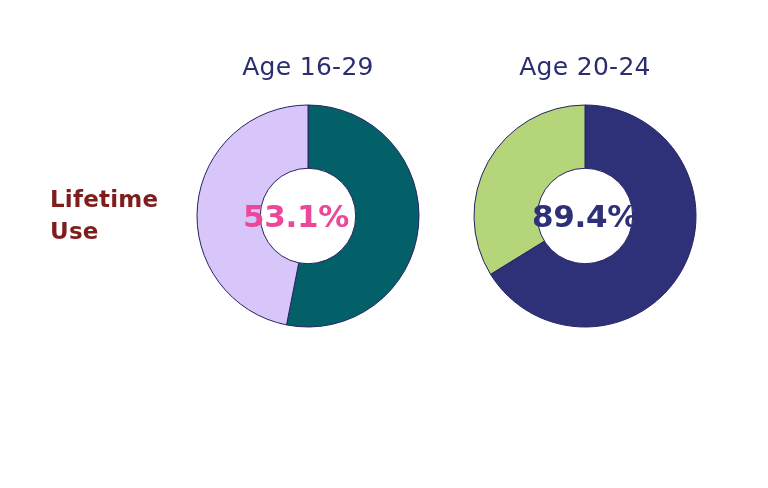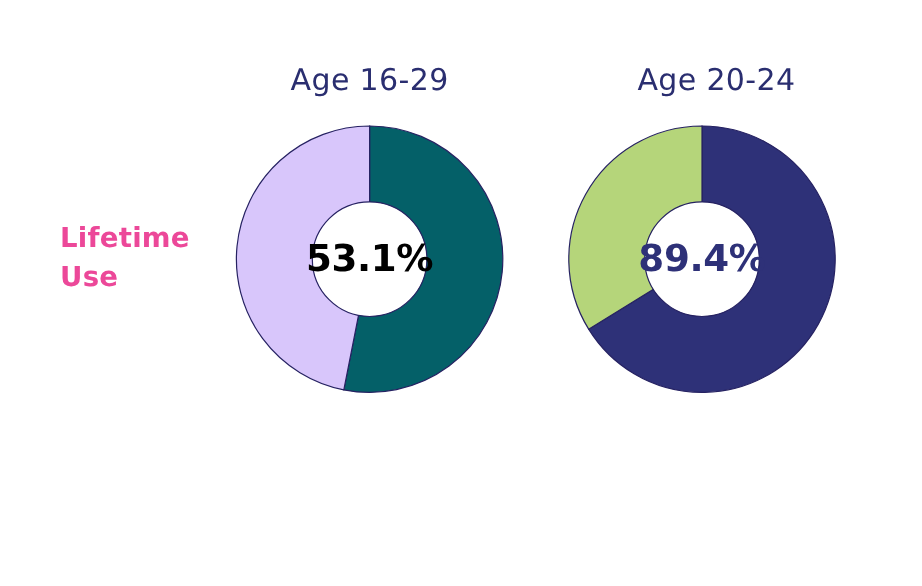--- a/index.html
+++ b/index.html
@@ -22,21 +22,21 @@
     width: 768px;
     height: 488px;
   }
 
   
   .row-label {
     position: absolute;
     left: 50px;
     top: 183px;
     width: 150px;
-    color: #ec4899;
+    color: #7f1d1d;
     font-family: "DejaVu Sans", sans-serif;
     font-weight: bold;
     font-size: 23px;
     line-height: 32px;
     letter-spacing: 0.2px;
     white-space: pre-line;
   }
 
   
   .donut-title {
@@ -44,36 +44,36 @@
     top: 52px;
     width: 260px;
     text-align: center;
     color: #2a2e70;
     font-family: "DejaVu Sans", sans-serif;
     font-weight: normal;
     font-size: 25px;
     letter-spacing: 0.3px;
   }
   #title-left  { left: 178px; }
-  #title-right { left: 467px; }
+  #title-right { left: 455px; }
 
   
   .donut-value {
     position: absolute;
     width: 160px;
     text-align: center;
     font-family: "DejaVu Sans", sans-serif;
     font-weight: bold;
     font-size: 31px;
     letter-spacing: -0.3px;
   }
   #value-left {
-    left: 228px;
+    left: 216px;
     top: 198px;
-    color: #000000;
+    color: #ec4899;
   }
   #value-right {
     left: 505px;
     top: 198px;
     color: #2e3178;
   }
 </style>
 </head>
 <body>
 

